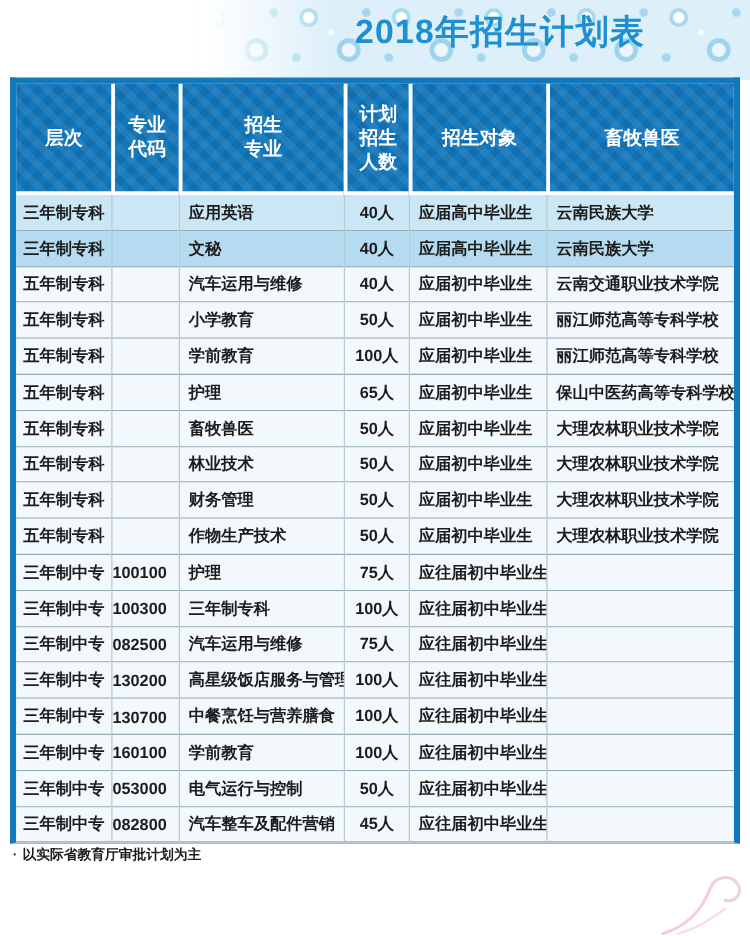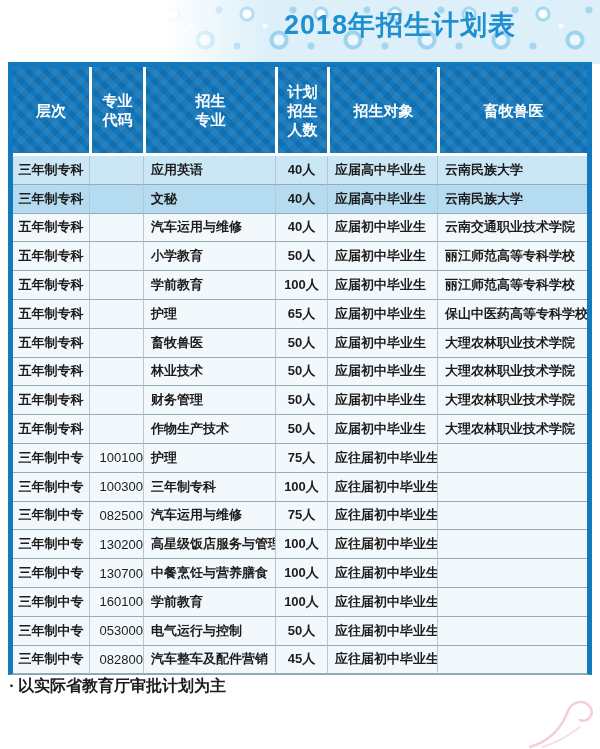--- a/index.html
+++ b/index.html
@@ -47,28 +47,28 @@
   th + th{border-left:3px solid #fff;}
   th .hspan{display:inline-block;}
   th.col-code .hspan, th.col-major .hspan, th.col-quota .hspan{width:34px;}
   td{
     height:27.8px;font-size:13px;font-weight:600;color:#1c1c1c;
     padding:0 0 0 7px;vertical-align:middle;white-space:nowrap;overflow:hidden;
     border-bottom:1px solid #95abb6;background:#f2f8fc;
   }
   td + td{border-left:1px solid #b6c8d1;}
   td.c-level{text-align:center;padding:0;margin-left:46px;}
-  td.c-code{text-align:right;padding:0;font-weight:400;}
+  td.c-code{text-align:left;padding:0;font-weight:700;}
   td.c-quota{text-align:center;padding:0;margin-left:15px;}
   tbody tr:nth-child(1) td{background:#cbe7f6;}
   tbody tr:nth-child(2) td{background:#b5dbf0;}
 
   
   .notes{position:absolute;left:6px;top:676px;width:588px;color:#1b1b1b;}
-  .bullet-line{font-size:16px;font-weight:bold;margin:0 0 2px 0;}
+  .bullet-line{font-size:11px;font-weight:bold;margin:0 0 2px 0;}
   .bullet-dot{display:inline-block;width:12px;text-align:center;}
   .note-para{
     font-size:14.5px;font-weight:bold;line-height:17.5px;margin:0;
     padding-left:26px;text-indent:-26px;
   }
   .pink-swirl{position:absolute;right:2px;bottom:0;opacity:.55;}
 </style>
 </head>
 <body>
 

